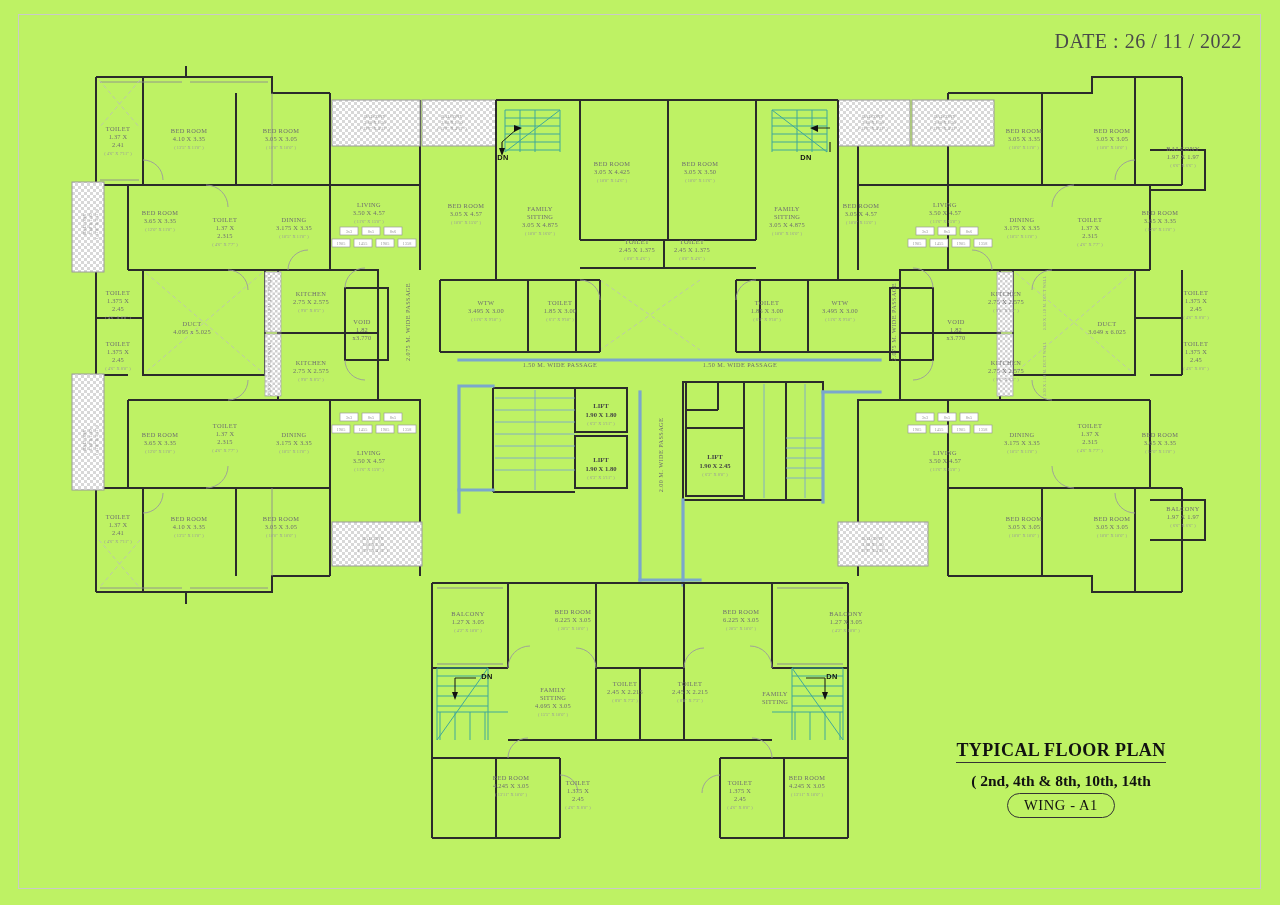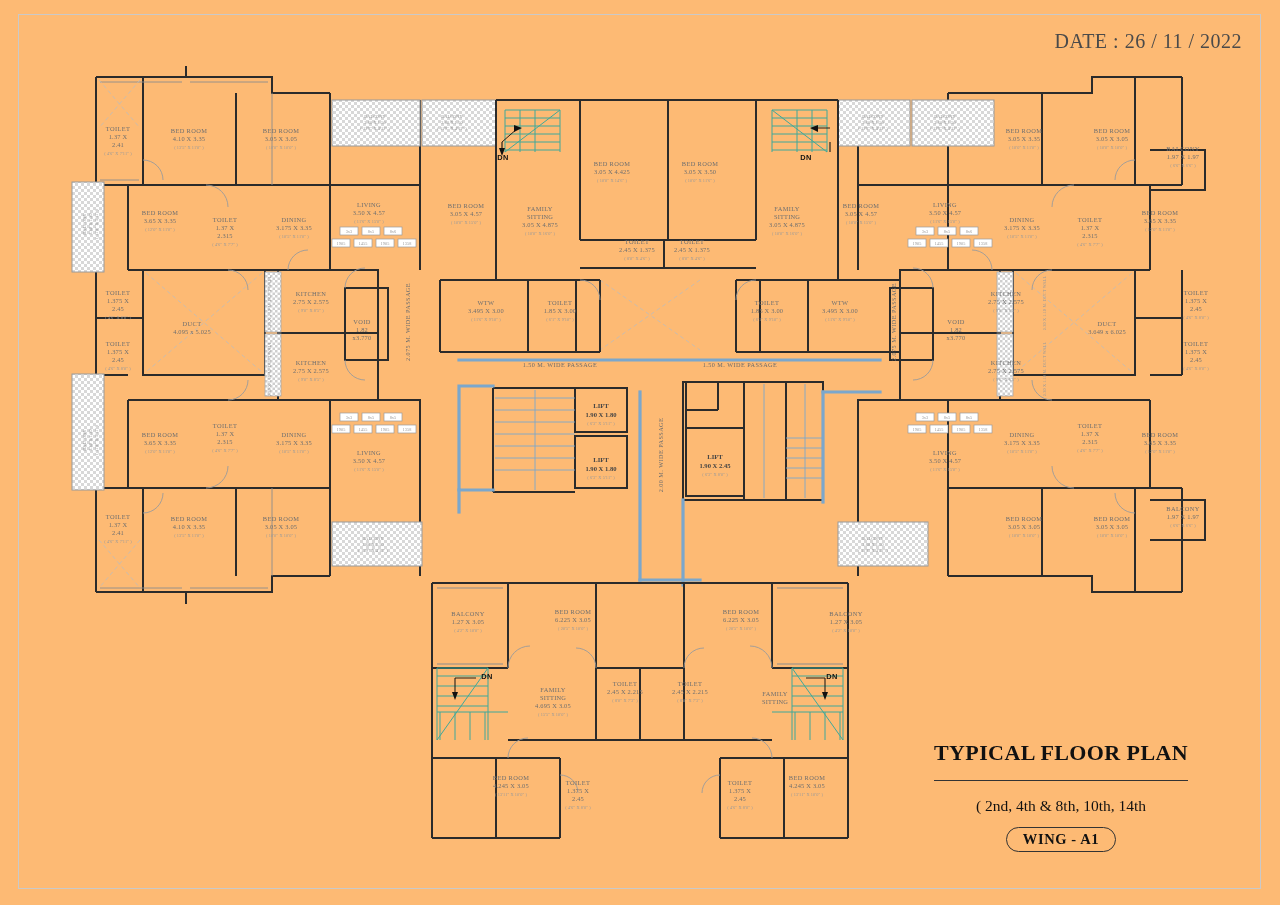--- a/index.html
+++ b/index.html
@@ -1,32 +1,32 @@
 <!DOCTYPE html>
 <html><head>
 <meta charset="utf-8">
 <style>
   html,body{margin:0;padding:0;background:#ffffff;}
   body{width:1280px;height:905px;position:relative;overflow:hidden;
        font-family:"Liberation Serif", serif;color:#3a3a3a;}
 
-  #sheet{position:absolute;left:0;top:0;width:1280px;height:905px;background:#fdba74;}
+  #sheet{position:absolute;left:0;top:0;width:1280px;height:905px;background:#bef264;}
   #frame{position:absolute;left:18px;top:14px;width:1243px;height:875px;
          border:1px solid #c9c9c9;box-sizing:border-box;}
 
   #date-line{position:absolute;right:38px;top:30px;font-size:20px;letter-spacing:.5px;
              color:#4a4a4a;font-family:"Liberation Serif", serif;}
 
   
   #title-block{position:absolute;left:930px;top:740px;width:262px;text-align:center;}
-  #tb-main{font-size:22px;font-weight:bold;letter-spacing:.4px;border-bottom:1.4px solid #333;
-           display:inline-block;padding-bottom:14px;color:#111;}
-  #tb-sub{font-size:15.5px;font-weight:normal;line-height:1.28;margin-top:15px;color:#111;}
-  #tb-wing{margin-top:11px;display:inline-block;border:1.3px solid #333;border-radius:13px;
-           padding:3px 16px 3px 16px;font-size:14.5px;font-weight:bold;letter-spacing:.6px;color:#111;}
+  #tb-main{font-size:18px;font-weight:bold;letter-spacing:.4px;border-bottom:1.4px solid #333;
+           display:inline-block;padding-bottom:1px;color:#111;}
+  #tb-sub{font-size:15.5px;font-weight:bold;line-height:1.28;margin-top:8px;color:#111;}
+  #tb-wing{margin-top:2px;display:inline-block;border:1.3px solid #333;border-radius:13px;
+           padding:3px 16px 3px 16px;font-size:14.5px;font-weight:normal;letter-spacing:.6px;color:#111;}
 
   
   #plan{position:absolute;left:0;top:0;width:1280px;height:905px;}
 
   .rlabel{font-family:"Liberation Serif", serif;fill:#6f6f6f;text-anchor:middle;}
   .rname{font-size:6.4px;letter-spacing:.35px;}
   .rdim{font-size:6.4px;letter-spacing:.2px;}
   .rft{font-size:4.3px;fill:#9a9a9a;letter-spacing:.1px;}
   .passlbl{font-size:6.2px;fill:#6d6d6d;letter-spacing:.45px;font-family:"Liberation Serif",serif;}
   .dnlbl{font-size:7.4px;fill:#111;font-family:"Liberation Sans",sans-serif;font-weight:bold;letter-spacing:.3px;}

